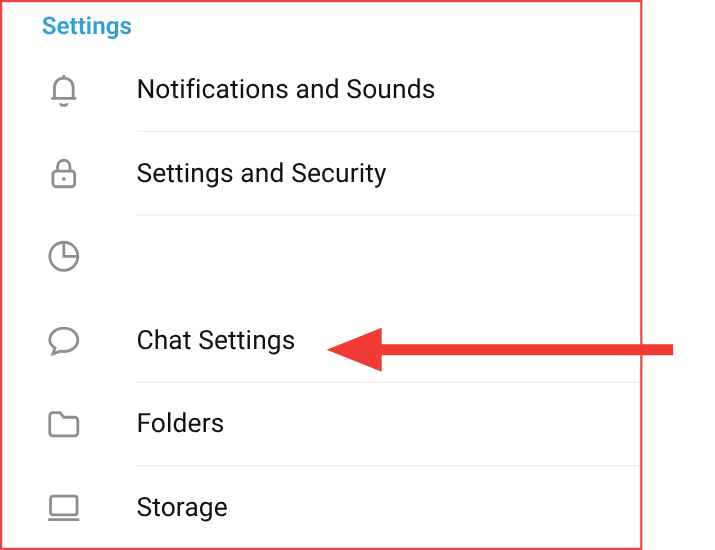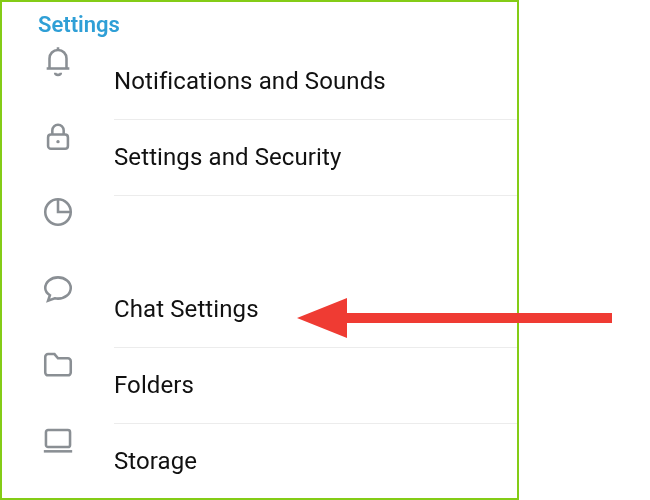--- a/index.html
+++ b/index.html
@@ -6,41 +6,42 @@
     margin: 0;
     padding: 0;
     width: 650px;
     height: 500px;
     background: #fff;
     font-family: -apple-system, "Segoe UI", Roboto, "Helvetica Neue", Arial, sans-serif;
     overflow: hidden;
   }
   .frame {
     box-sizing: border-box;
-    width: 519px;
+    width: 584px;
     height: 500px;
-    border: 2px solid #84cc16;
+    border: 2px solid #ef4444;
     background: #fff;
     position: relative;
   }
   .header {
     padding: 10px 0 6px 36px;
     color: #2f9fd6;
     font-size: 22px;
     font-weight: 600;
   }
   .list {
     display: flex;
     flex-direction: column;
   }
   .row {
     display: flex;
-    align-items: flex-start;
+    align-items: center;
     height: 76px;
     cursor: pointer;
+    gap: 10px;
   }
   .icon-cell {
     width: 112px;
     display: flex;
     align-items: center;
     justify-content: center;
     flex: 0 0 112px;
   }
   .label-cell {
     flex: 1 1 auto;

